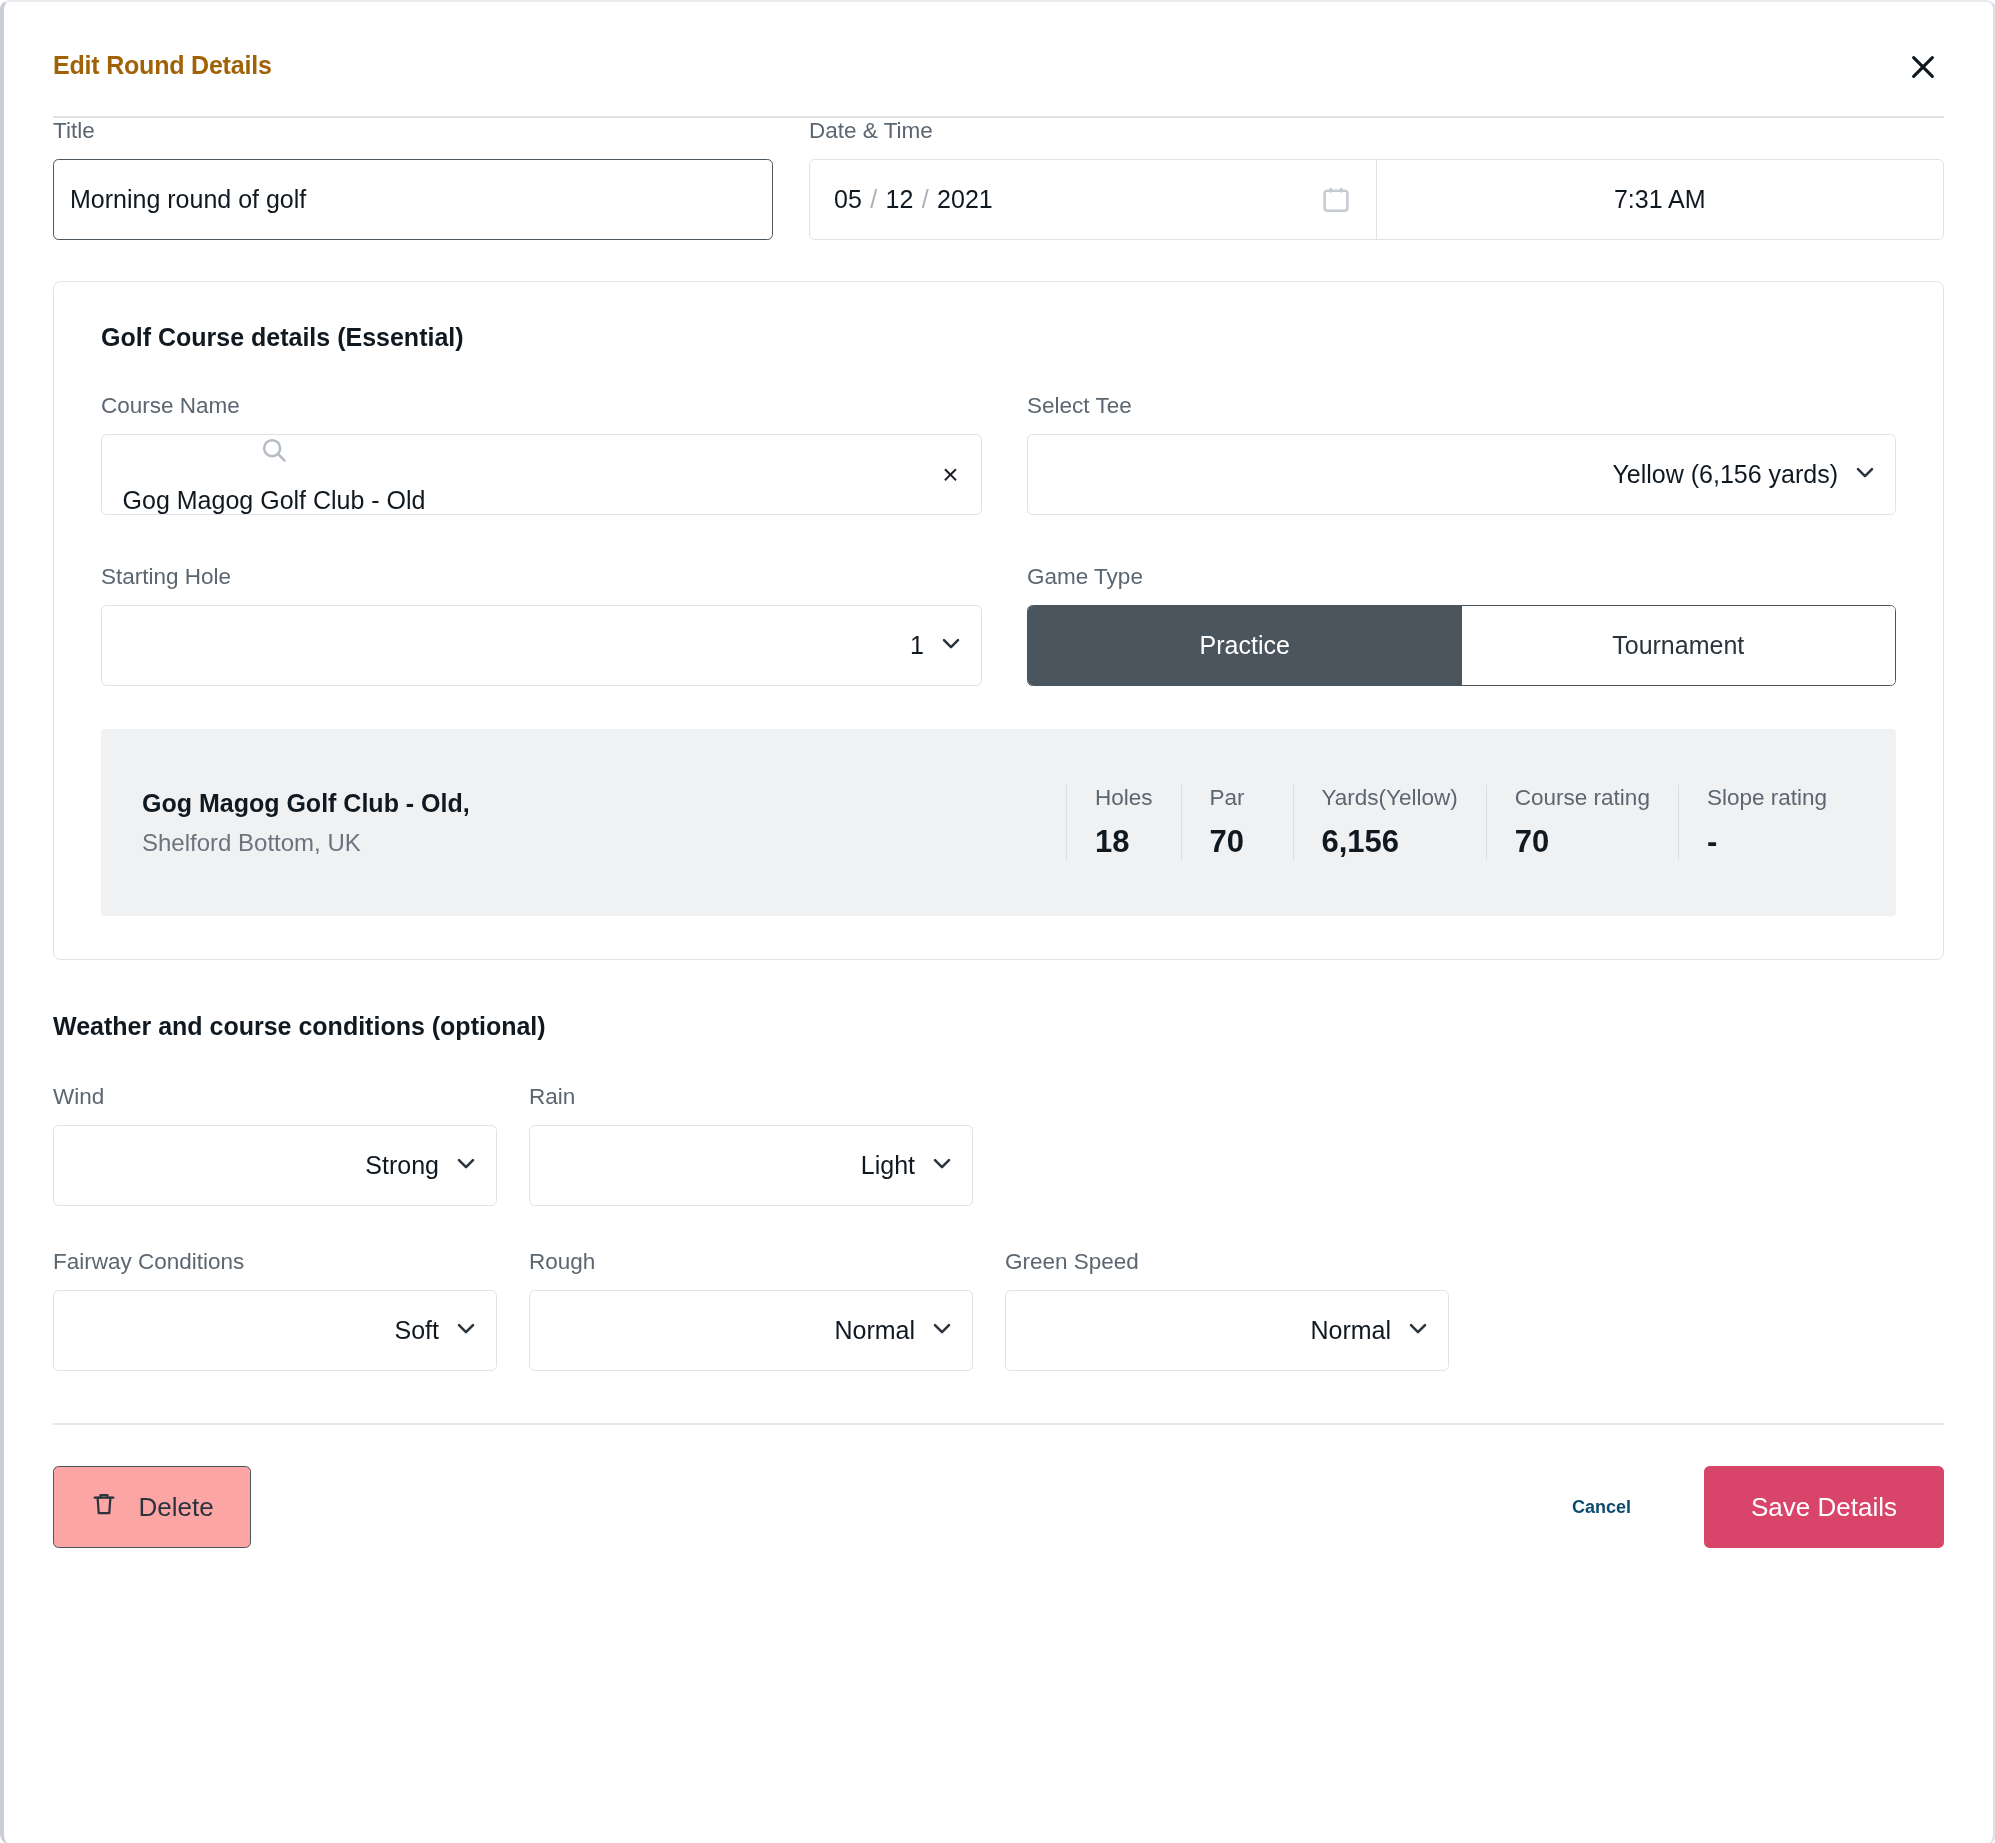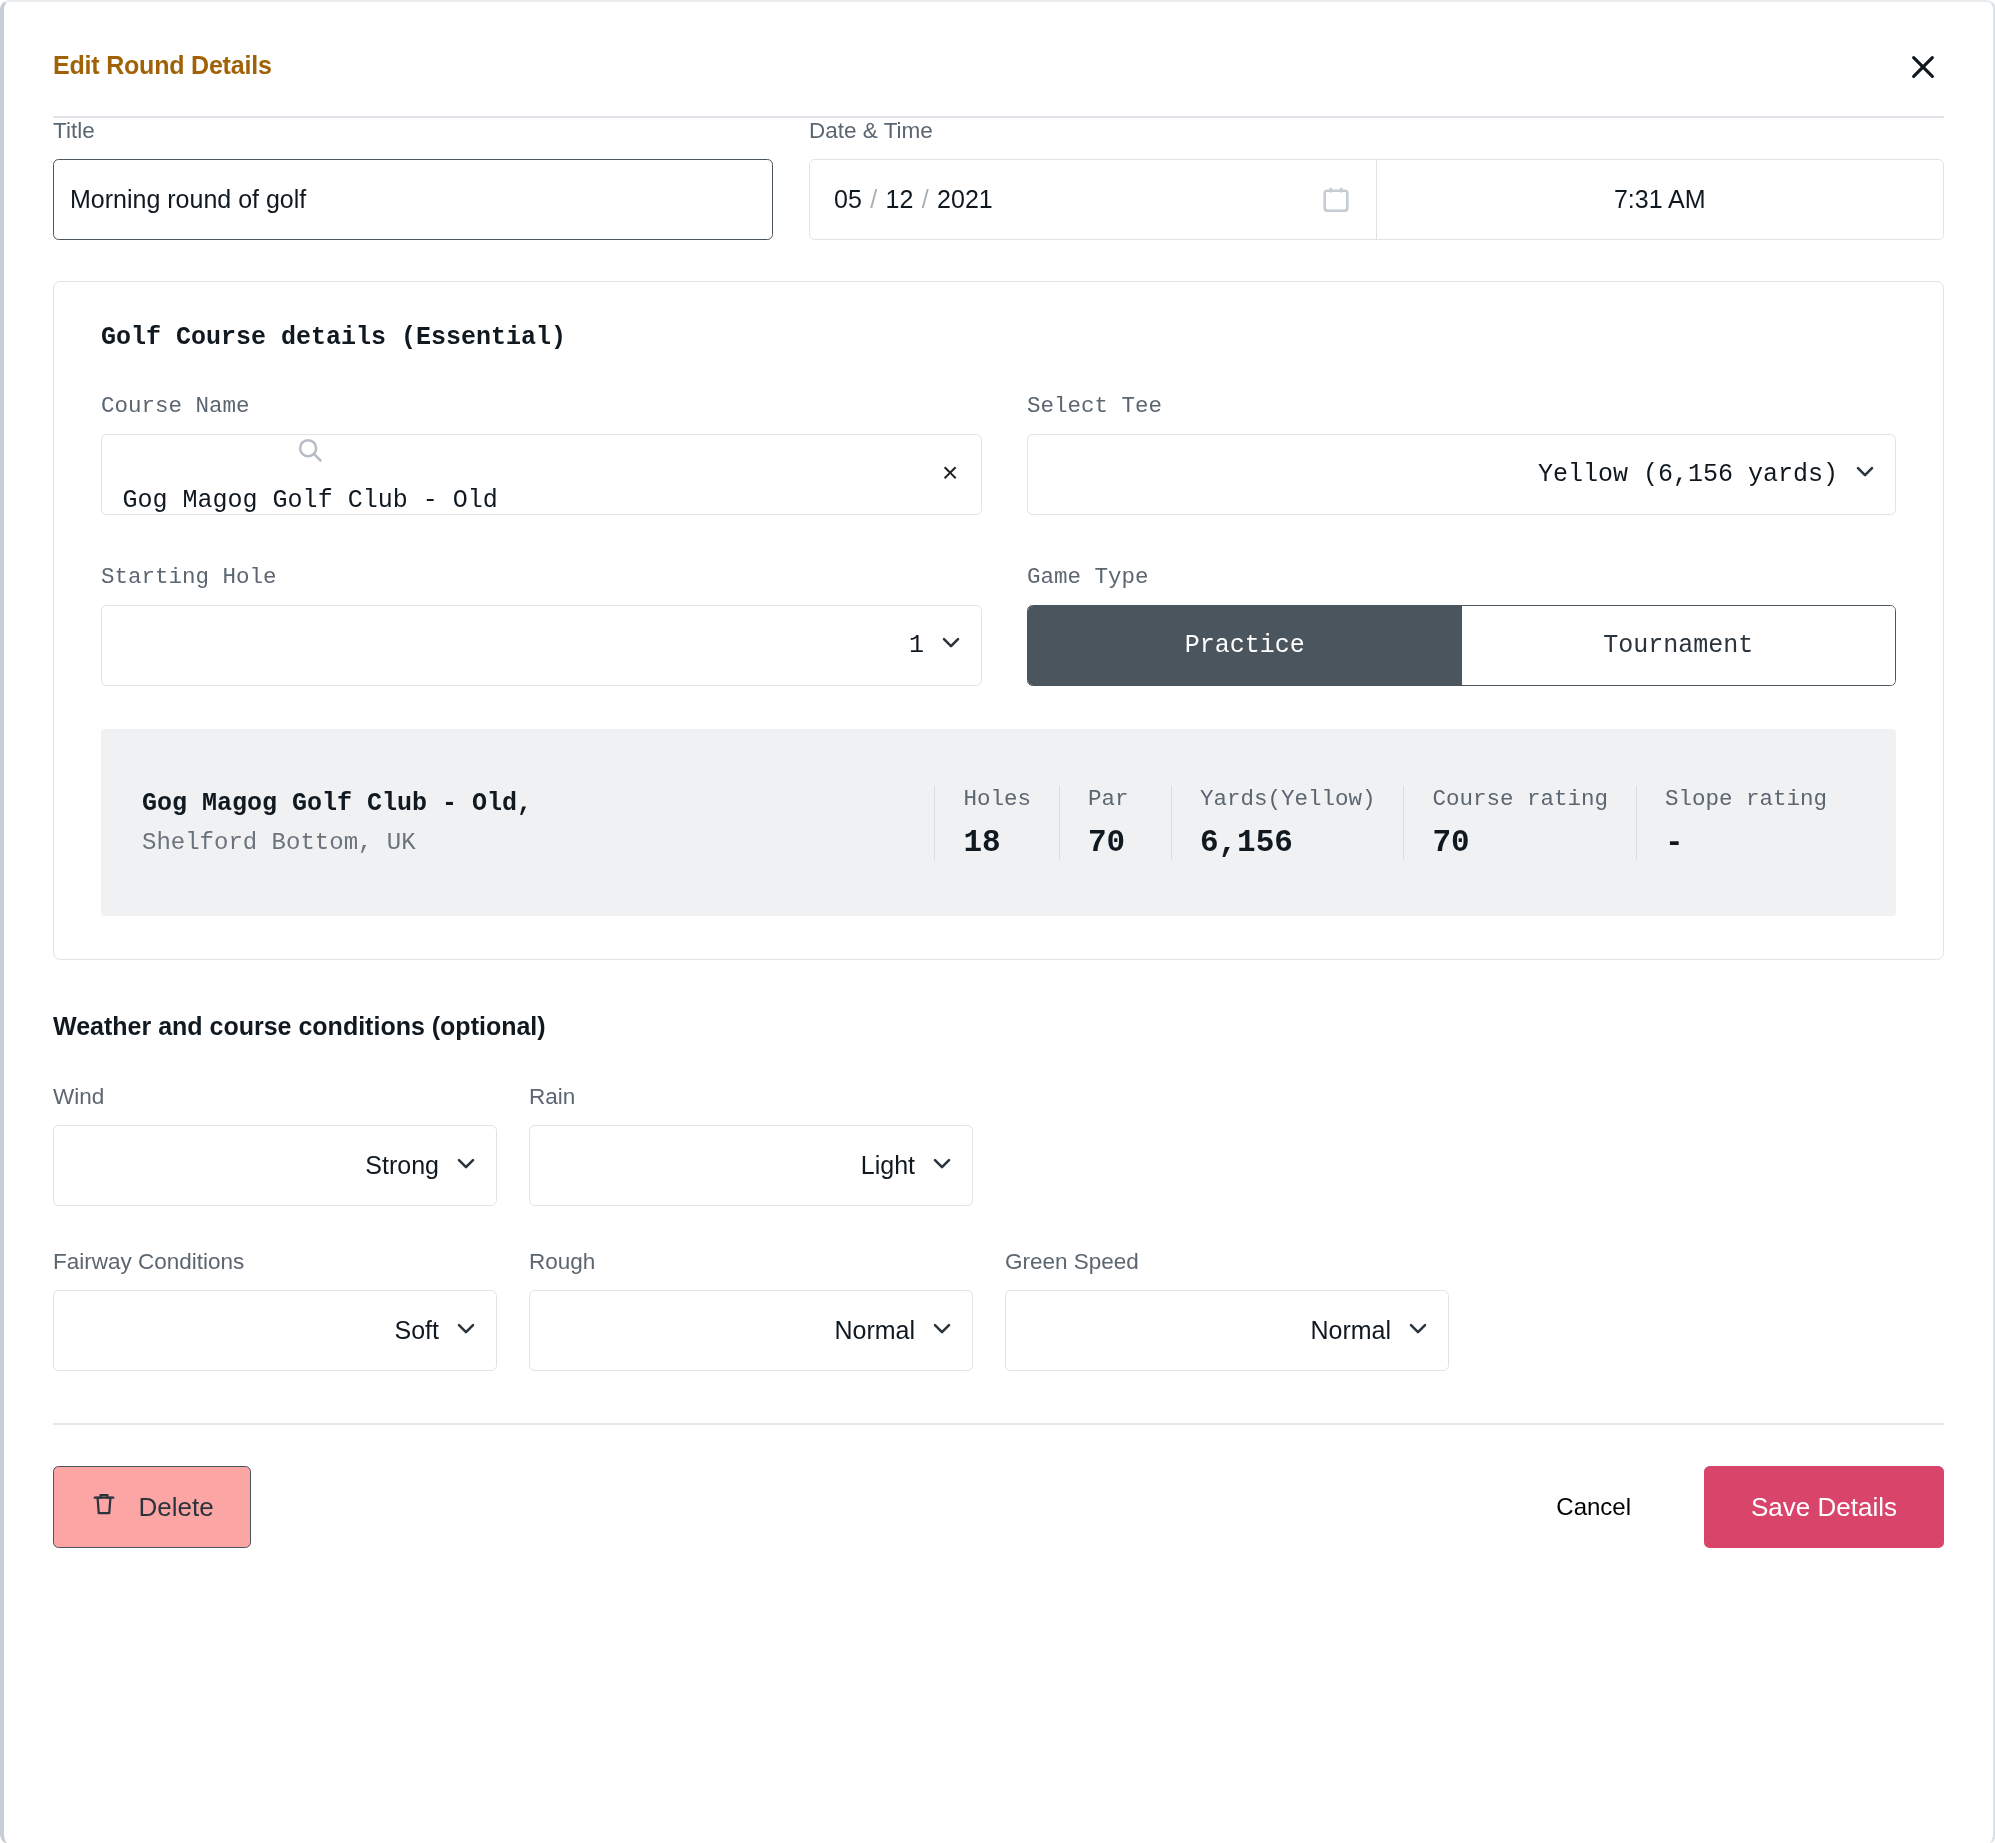--- a/index.html
+++ b/index.html
@@ -121,21 +121,20 @@
     color: #101820;
   }
   .cal-icon { color: #c5cbd2; display: flex; }
 
   
   .course-panel {
     margin-top: 41px;
     border: 1.9px solid #dfe3e8;
     border-radius: 7.5px;
     padding: 41px 47px 43px 47px;
-    font-family: Liberation Mono, monospace;
   }
   .panel-heading {
     font-size: 25px;
     font-weight: bold;
     color: #101820;
     margin-bottom: 41px;
   }
   .panel-row {
     display: flex;
     gap: 45px;
@@ -263,25 +262,26 @@
     font-family: inherit;
   }
   .footer-right {
     display: flex;
     align-items: center;
     gap: 49px;
   }
   .cancel-btn {
     background: none;
     border: none;
-    font-size: 24px;
-    color: #000000;
+    font-size: 18px;
+    color: #0c4a6e;
     cursor: pointer;
     padding: 0 24px;
     font-family: inherit;
+    font-weight: bold;
   }
   .save-btn {
     background: #d9446a;
     border: none;
     border-radius: 5.6px;
     color: #ffffff;
     font-size: 26px;
     height: 82px;
     padding: 0 47px;
     cursor: pointer;

